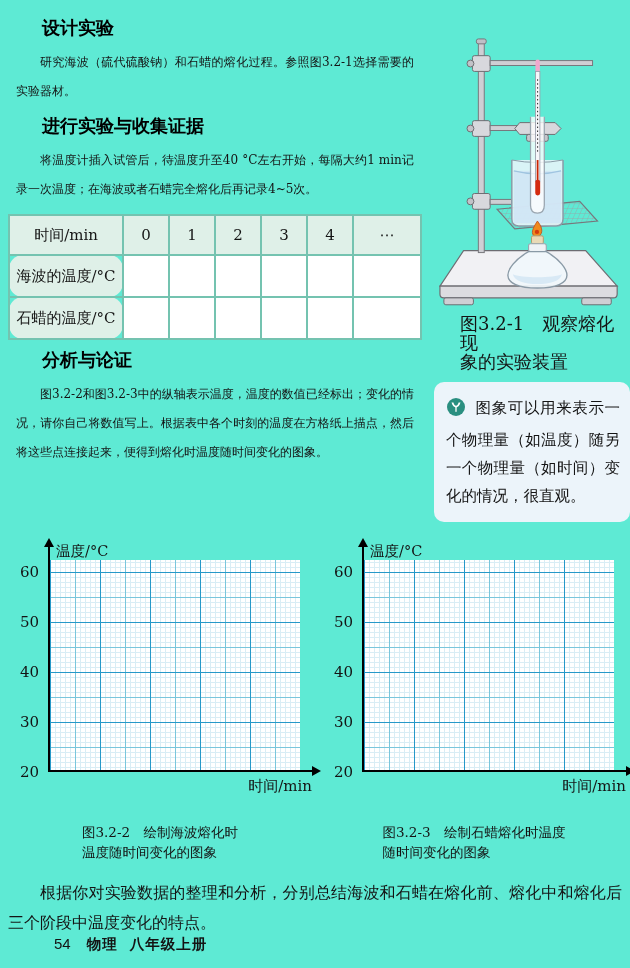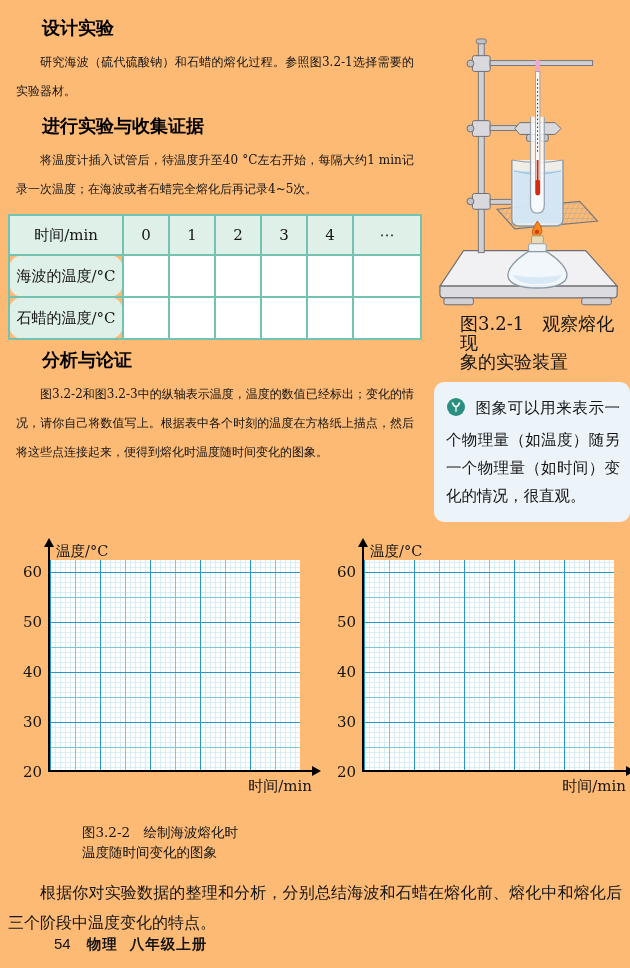--- a/index.html
+++ b/index.html
@@ -1,18 +1,18 @@
 <!DOCTYPE html>
 <html><head>
 <meta charset="utf-8">
 <style>
   html,body{margin:0;padding:0;background:#ffffff;}
   .page{
     position:relative; width:630px; height:968px; box-sizing:border-box;
-    padding:14px 8px 0 8px; background:#fdba74; overflow:hidden;
+    padding:14px 8px 0 8px; background:#5eead4; overflow:hidden;
     font-family:"DejaVu Serif","Liberation Serif",serif; color:#141414;
   }
   .top-row{display:flex;}
   .main-col{width:414px;flex:none;}
   .side-col{width:196px;flex:none;margin-left:12px;}
 
   .sec-heading{
     font-family:"Liberation Sans",sans-serif; font-weight:bold;
     font-size:18px; color:#000; margin:2px 0 5px 0; padding-left:34px;
   }
@@ -68,21 +68,21 @@
   .y-axis-stem{position:absolute; left:36px; top:6px; width:2px; height:15px; background:#000;}
   .y-arrow{position:absolute; left:32px; top:-2px; width:0; height:0;
     border-left:5px solid transparent; border-right:5px solid transparent;
     border-bottom:9px solid #000;}
   .x-axis-stem{position:absolute; left:288px; top:230px; width:13px; height:2px; background:#000;}
   .x-arrow{position:absolute; left:300px; top:226px; width:0; height:0;
     border-top:5px solid transparent; border-bottom:5px solid transparent;
     border-left:9px solid #000;}
   .ylabel{position:absolute; left:44px; top:2px; font-size:14.5px;}
   .xlabel{position:absolute; right:-4px; top:237px; font-size:15px;}
-  .ytick{position:absolute; left:0; width:30px; text-align:right; font-size:15px; line-height:18px;}
+  .ytick{position:absolute; left:8px; width:30px; font-size:15px; line-height:18px;}
 
   .chart-caption{text-align:center; margin-top:20px;}
   .chart-caption .cap-inner{display:inline-block; text-align:left;
     font-size:13.5px; line-height:20px;}
 
   .conclusion{
     font-size:16px; line-height:30px; margin:16px 0 0 0; text-align:justify;
     text-indent:2em;
   }
 
@@ -246,20 +246,26 @@
         <div class="x-axis-stem"></div>
         <div class="x-arrow"></div>
         <div class="ylabel">温度/°C</div>
         <div class="xlabel">时间/min</div>
       <div class="ytick" style="top: 23px;">60</div>
           <div class="ytick" style="top: 73px;">50</div>
           <div class="ytick" style="top: 123px;">40</div>
           <div class="ytick" style="top: 173px;">30</div>
           <div class="ytick" style="top: 223px;">20</div>
         </div>
+      <div class="chart-caption">
+        <span class="cap-inner">
+          <span>图3.2-3　绘制石蜡熔化时温度</span><br>
+          <span>随时间变化的图象</span>
+        </span>
+      </div>
     </div>
   </div>
 
   <p class="conclusion">根据你对实验数据的整理和分析，分别总结海波和石蜡在熔化前、熔化中和熔化后三个阶段中温度变化的特点。</p>
 
   <div class="footer">
     <span class="pagenum">54</span>
     <span class="book">物理</span>
     <span class="book">八年级上册</span>
   </div>

